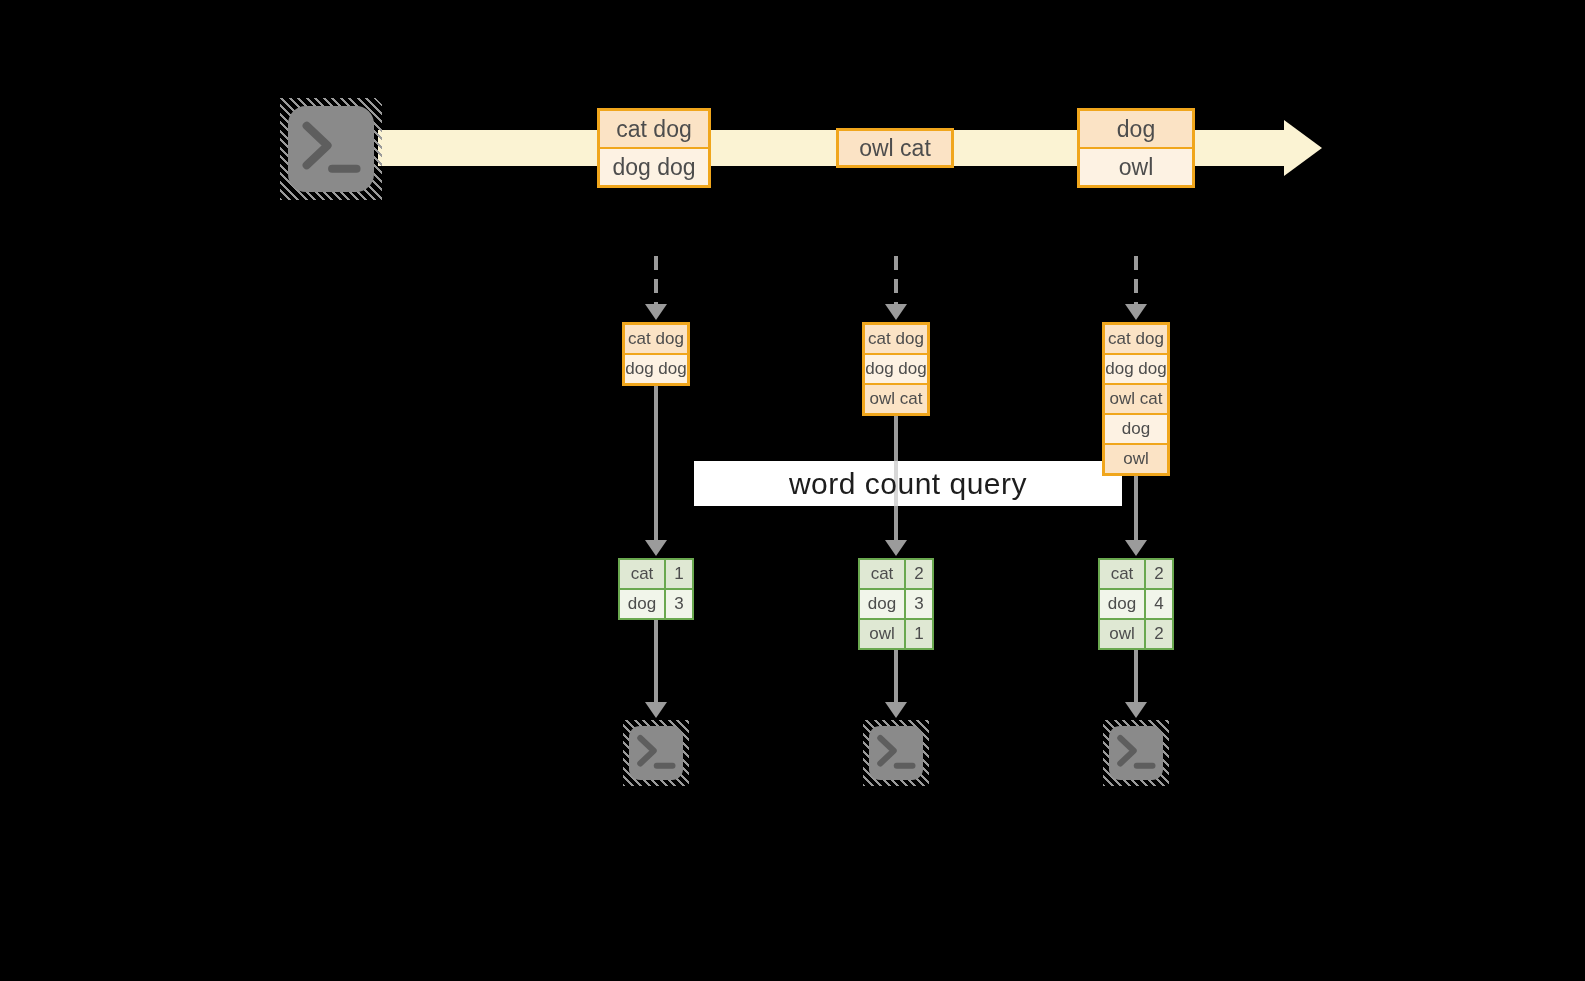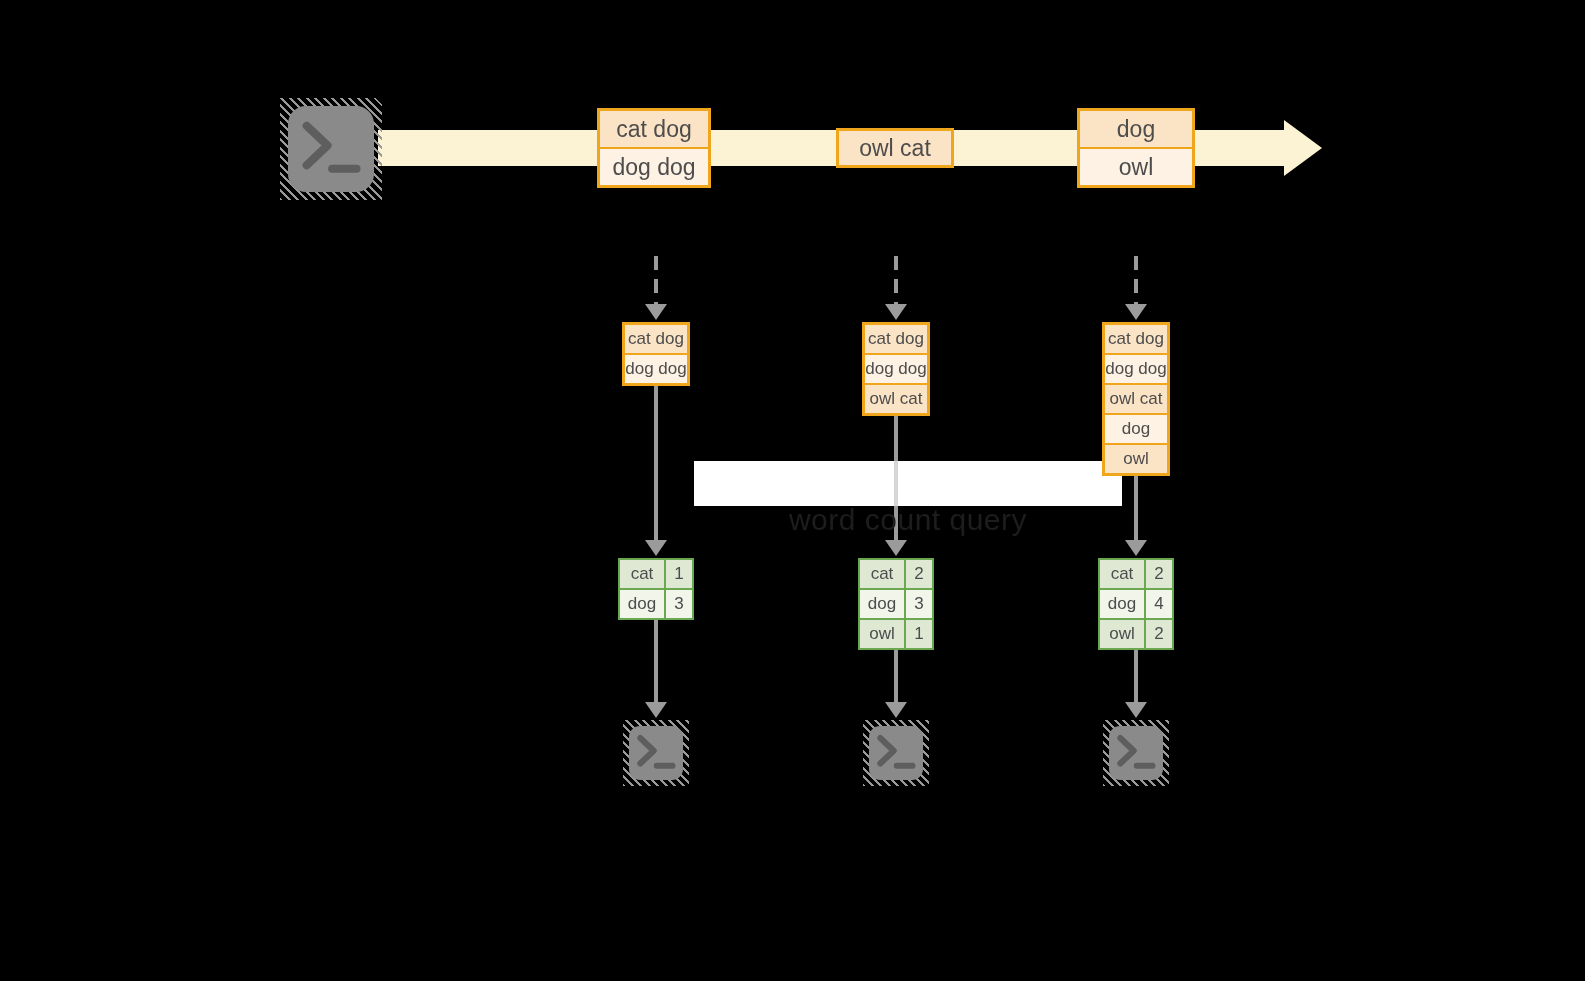--- a/index.html
+++ b/index.html
@@ -54,21 +54,21 @@
     position:absolute;width:0;height:0;z-index:3;
     border-left:11px solid transparent;border-right:11px solid transparent;
     border-top:16px solid var(--arrow-gray,#9b9b9b);
   }
   
   .qband{position:absolute;left:694px;top:461px;width:428px;height:45px;background:var(--query-band-bg,#fff);z-index:2;}
   .qoverlay{position:absolute;left:694px;top:461px;width:428px;height:45px;background:rgba(255,255,255,0.6);z-index:4;}
   .qlabel{
     position:absolute;left:694px;top:461px;width:428px;height:45px;z-index:5;
     display:flex;align-items:center;justify-content:center;
-    font-size:30px;color:var(--query-text-color,#1d1d1d);letter-spacing:0.5px;margin-top:36px;
+    font-size:30px;color:var(--query-text-color,#1d1d1d);letter-spacing:0.5px;
   }
   
   .gtable{
     position:absolute;box-sizing:border-box;width:76px;
     border:2px solid var(--table-border,#6aa84f);
     background:var(--table-border,#6aa84f);
     display:grid;grid-template-columns:44px 26px;gap:2px;z-index:5;
   }
   .gcell{
     height:28px;display:flex;align-items:center;justify-content:center;

